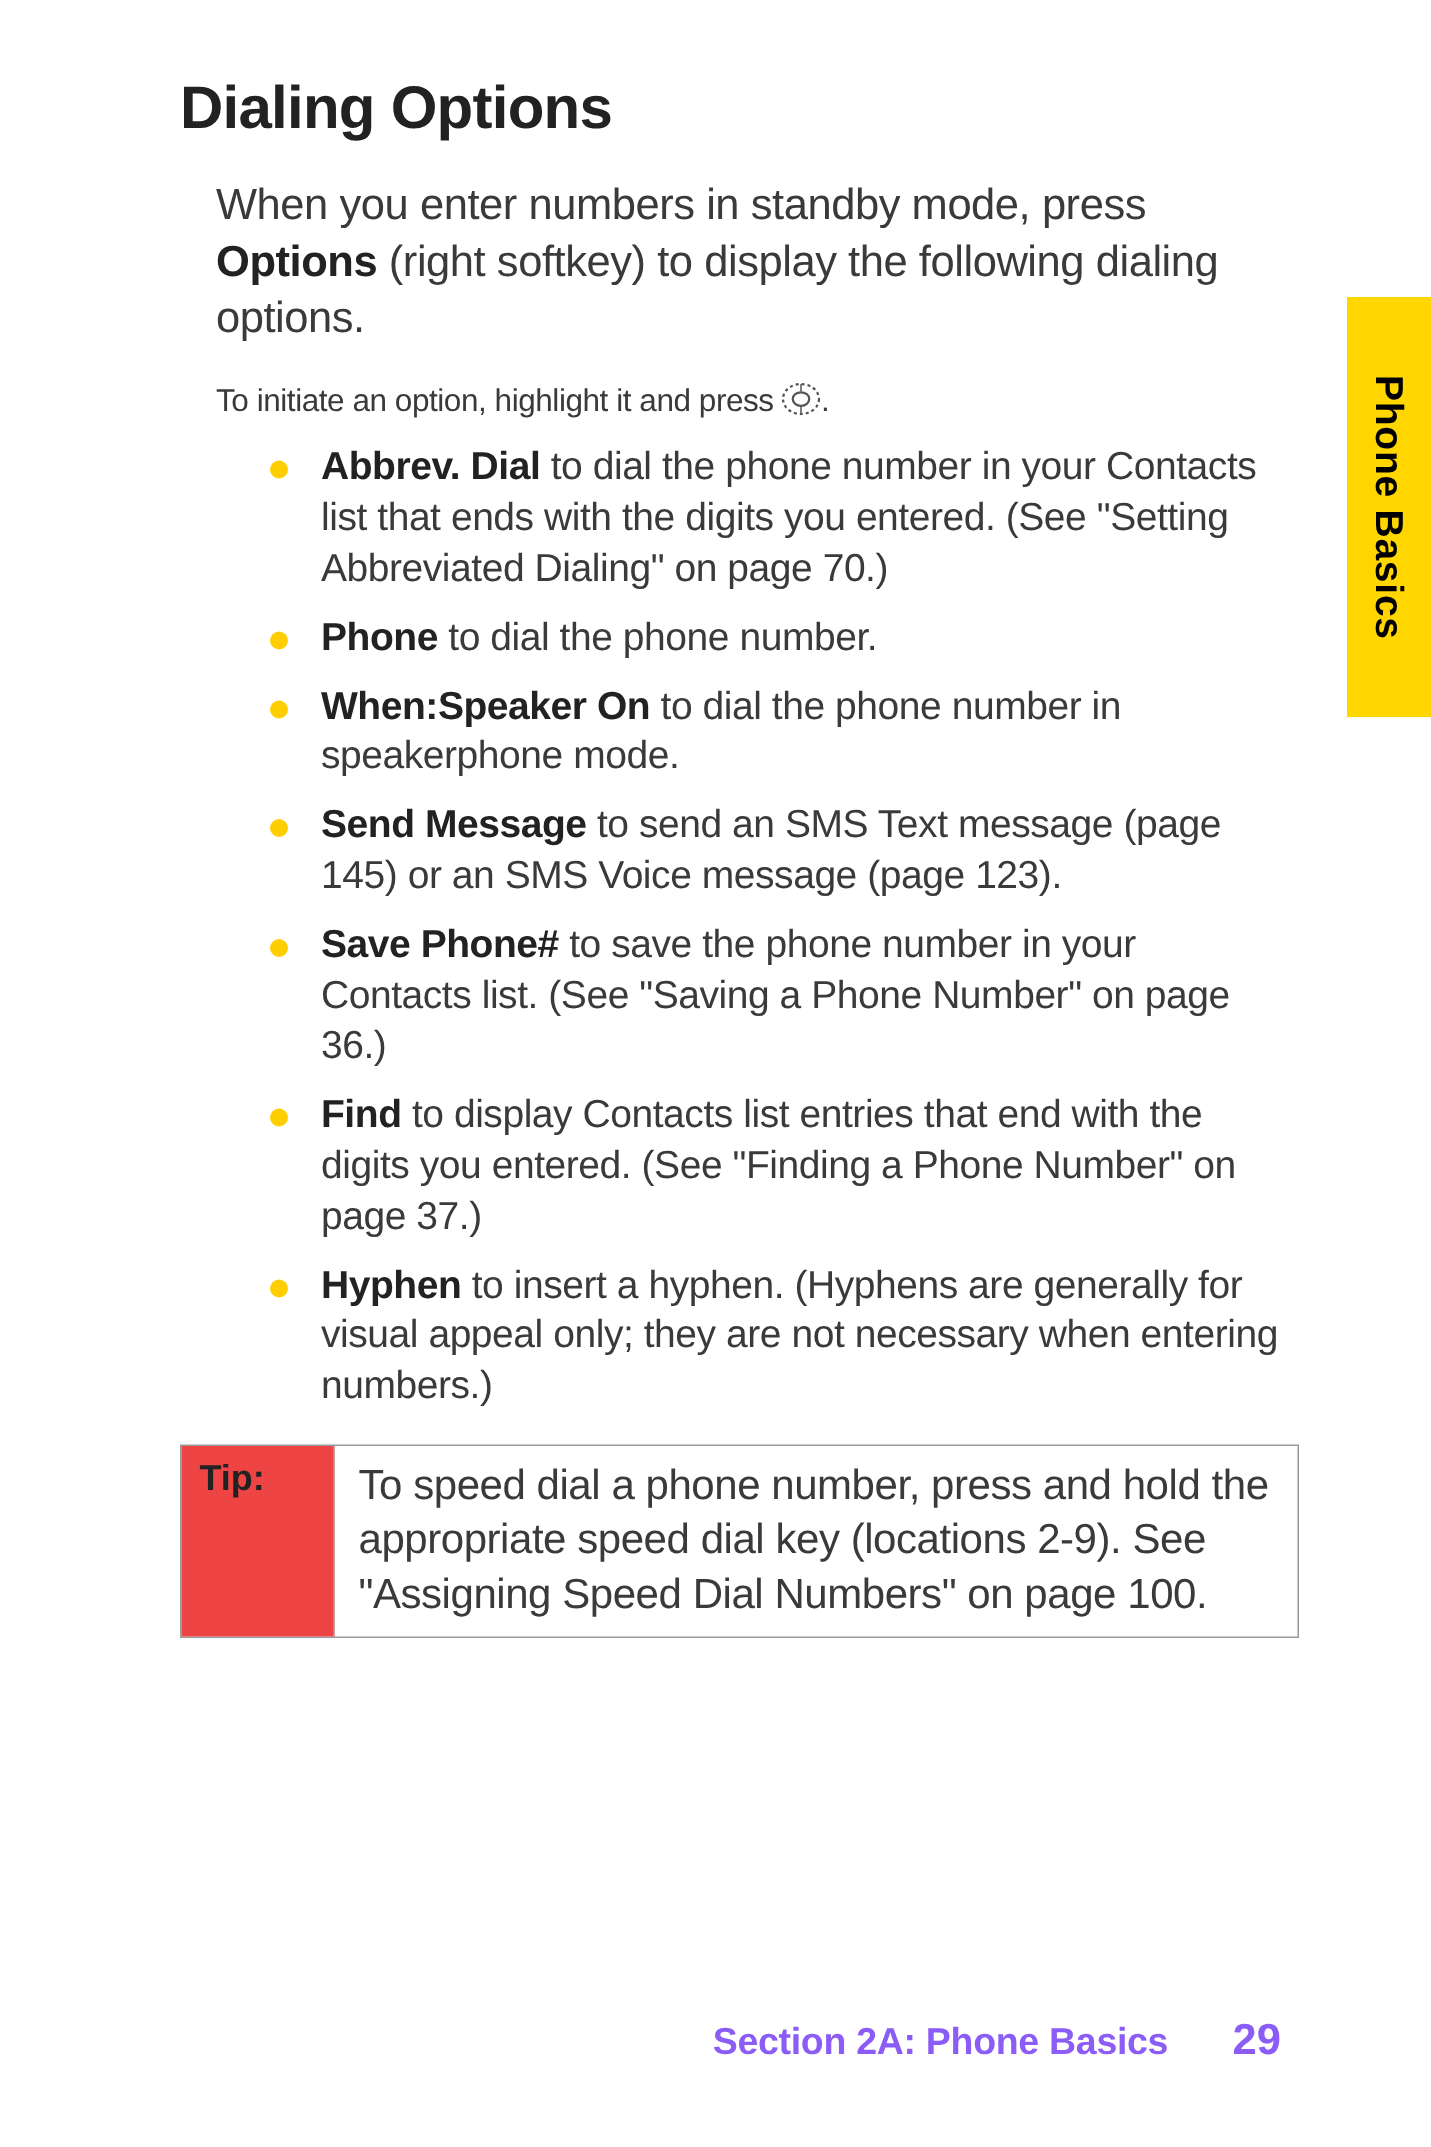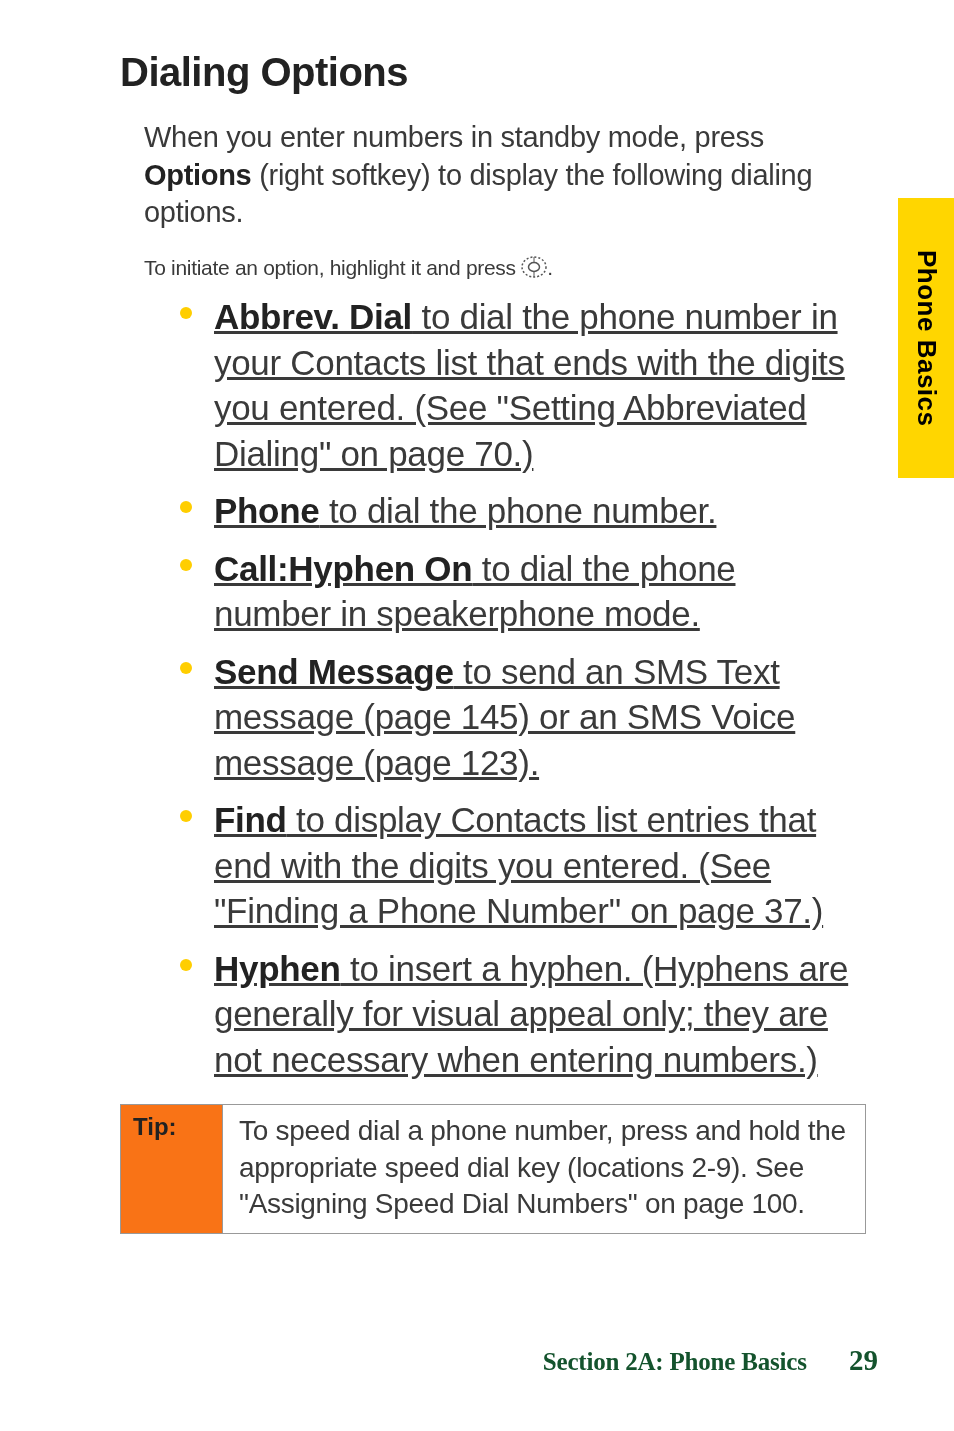--- a/index.html
+++ b/index.html
@@ -60,70 +60,68 @@
     display: inline-block;
     vertical-align: -3px;
   }
   ul.options {
     list-style: none;
     margin-left: 60px;
     margin-right: 20px;
   }
   ul.options li {
     position: relative;
-    font-size: 35px;
+    font-size: 26px;
     line-height: 1.3;
     color: #3a3a3a;
     padding-left: 34px;
     margin-bottom: 12px;
     letter-spacing: -0.3px;
-    text-decoration: underline;
   }
   ul.options li::before {
     content: "";
     position: absolute;
     left: 0;
     top: 13px;
     width: 12px;
     height: 12px;
     border-radius: 50%;
     background: #ffce00;
   }
   .bold { font-weight: bold; color: #222; }
   .tip-box {
     margin-top: 22px;
     margin-left: 0;
     border: 1px solid #999;
     display: flex;
     width: 746px;
   }
   .tip-label {
-    background: #f97316;
+    background: #ef4444;
     font-weight: bold;
     font-size: 24px;
     padding: 8px 14px 8px 12px;
     width: 102px;
     border-right: 1px solid #999;
     color: #222;
     flex-shrink: 0;
   }
   .tip-text {
     font-size: 28px;
     line-height: 1.3;
     padding: 8px 14px 10px 16px;
     color: #3a3a3a;
     letter-spacing: -0.3px;
   }
   .footer {
     position: absolute;
     bottom: 54px;
-    right: 76px;
+    right: 100px;
     font-size: 25px;
-    color: #14532d;
-    font-family: Liberation Serif, serif;
+    color: #8b5cf6;
   }
   .footer .section { font-weight: bold; letter-spacing: -0.2px; }
   .footer .pagenum { font-weight: bold; font-size: 29px; margin-left: 36px; }
 </style>
 </head>
 <body>
 
 <div class="side-tab">
   <span>Phone Basics</span>
 </div>
@@ -141,22 +139,23 @@
           <ellipse cx="13" cy="11" rx="12" ry="10" fill="none" stroke="#555" stroke-width="1.5" stroke-dasharray="2,2"></ellipse>
           <ellipse cx="13" cy="11" rx="5.5" ry="4.5" fill="none" stroke="#555" stroke-width="1.5"></ellipse>
           <line x1="13" y1="1" x2="13" y2="6" stroke="#555" stroke-width="1"></line>
           <line x1="13" y1="16" x2="13" y2="21" stroke="#555" stroke-width="1"></line>
         </svg></span><span>.</span>
   </p>
 
   <ul class="options">
     <li><span class="bold">Abbrev. Dial</span><span> to dial the phone number in your Contacts list that ends with the digits you entered. (See "Setting Abbreviated Dialing" on page 70.)</span></li>
     <li><span class="bold">Phone</span><span> to dial the phone number.</span></li>
-    <li><span class="bold">Call:Hyphen On</span><span> to dial the phone number in speakerphone mode.</span></li>
+    <li><span class="bold">When:Speaker On</span><span> to dial the phone number in speakerphone mode.</span></li>
     <li><span class="bold">Send Message</span><span> to send an SMS Text message (page 145) or an SMS Voice message (page 123).</span></li>
+    <li><span class="bold">Save Phone#</span><span> to save the phone number in your Contacts list. (See "Saving a Phone Number" on page 36.)</span></li>
     <li><span class="bold">Find</span><span> to display Contacts list entries that end with the digits you entered. (See "Finding a Phone Number" on page 37.)</span></li>
     <li><span class="bold">Hyphen</span><span> to insert a hyphen. (Hyphens are generally for visual appeal only; they are not necessary when entering numbers.)</span></li>
   </ul>
 
   <div class="tip-box">
     <div class="tip-label">Tip:</div>
     <div class="tip-text">To speed dial a phone number, press and hold the appropriate speed dial key (locations 2-9). See "Assigning Speed Dial Numbers" on page 100.</div>
   </div>
 
 </div>

